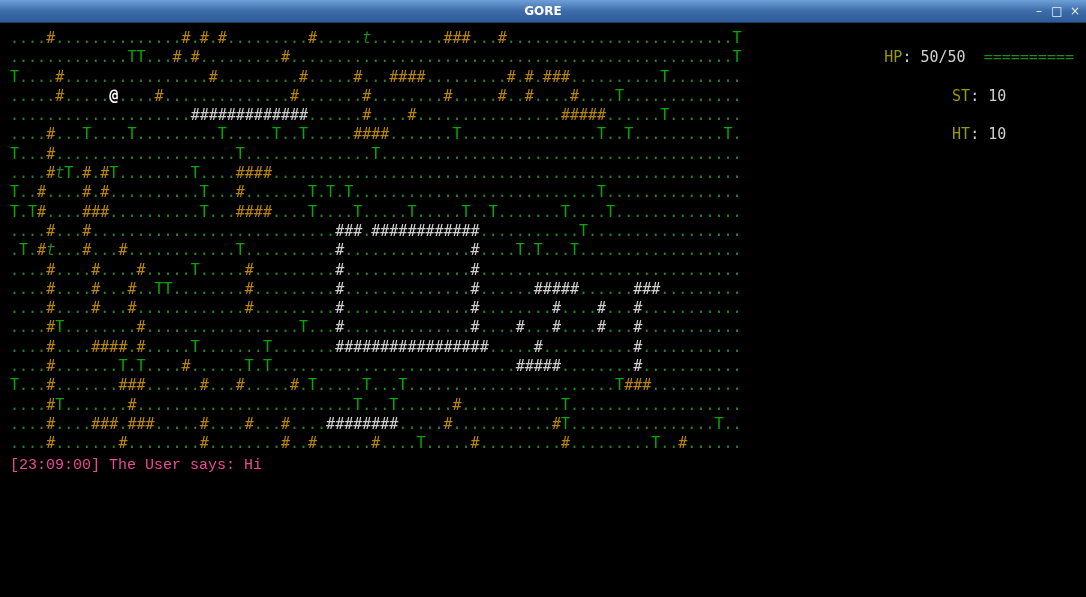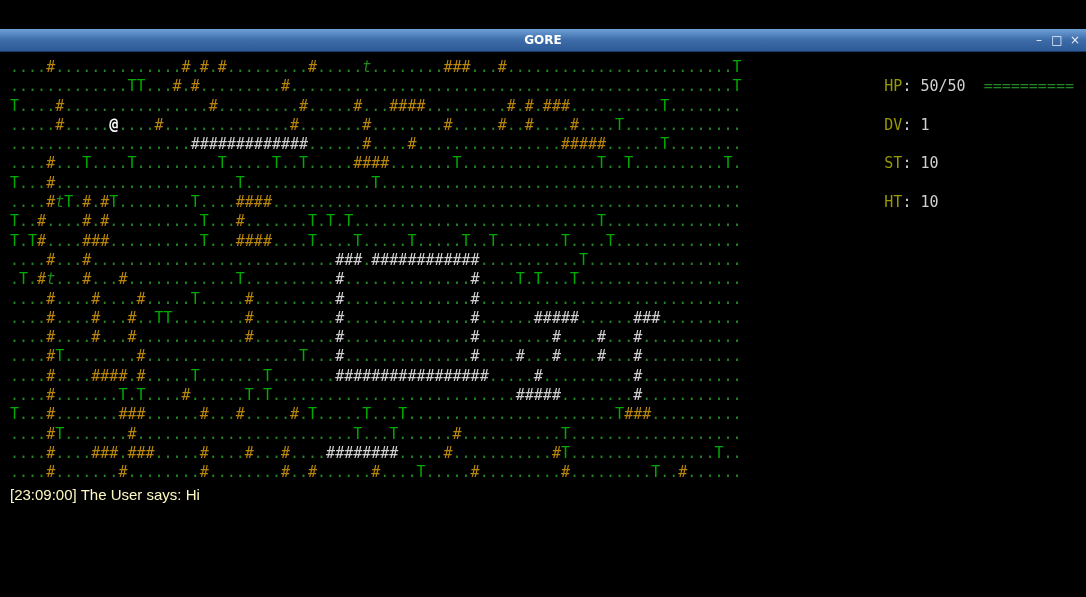--- a/index.html
+++ b/index.html
@@ -16,21 +16,20 @@
     height: 22px;
     background: linear-gradient(to bottom, #6ea0d8 0%, #3d6ca8 50%, #2d5a98 100%);
     display: flex;
     align-items: center;
     color: #ffffff;
     font-size: 12px;
     font-family: "DejaVu Sans", Arial, sans-serif;
     font-weight: bold;
     border-bottom: 1px solid #1a3a68;
     position: relative;
-    margin-top: 29px;
   }
   .titlebar .title {
     position: absolute;
     left: 50%;
     transform: translateX(-50%);
   }
   .titlebar .controls {
     position: absolute;
     right: 4px;
     display: flex;
@@ -70,33 +69,33 @@
   .c-pl{ color: #ffffff; font-weight: bold; } 
   
   .stats {
     position: absolute;
     top: 6px;
     right: 12px;
     font-size: 15px;
     line-height: 19.3px;
     white-space: pre;
     font-family: "DejaVu Sans Mono", "Courier New", monospace;
-    text-align: left;
+    text-align: center;
   }
   .stat-row { color: #d0d0d0; }
   .stat-row .lbl { color: #999900; }
   .stat-row .val { color: #d0d0d0; }
   .hpbar { color: #228822; letter-spacing: 0; }
   .mpbar { color: #00aaaa; letter-spacing: 0; }
   
   .log {
     font-size: 15px;
     line-height: 19.3px;
-    color: #fef9c3;
-    font-family: Liberation Sans, sans-serif;
+    color: #ec4899;
+    font-family: Liberation Mono, monospace;
     white-space: pre;
     margin-top: 2px;
   }
 </style>
 </head>
 <body>
 
 <div class="titlebar">
   <span class="title">GORE</span>
   <div class="controls">
@@ -127,20 +126,19 @@
 <span class="c-g">.</span><span class="c-g">.</span><span class="c-g">.</span><span class="c-g">.</span><span class="c-o">#</span><span class="c-g">.</span><span class="c-g">.</span><span class="c-g">.</span><span class="c-g">.</span><span class="c-o">#</span><span class="c-o">#</span><span class="c-o">#</span><span class="c-o">#</span><span class="c-g">.</span><span class="c-o">#</span><span class="c-g">.</span><span class="c-g">.</span><span class="c-g">.</span><span class="c-g">.</span><span class="c-g">.</span><span class="c-t">T</span><span class="c-g">.</span><span class="c-g">.</span><span class="c-g">.</span><span class="c-g">.</span><span class="c-g">.</span><span class="c-g">.</span><span class="c-g">.</span><span class="c-t">T</span><span class="c-g">.</span><span class="c-g">.</span><span class="c-g">.</span><span class="c-g">.</span><span class="c-g">.</span><span class="c-g">.</span><span class="c-g">.</span><span class="c-w">#</span><span class="c-w">#</span><span class="c-w">#</span><span class="c-w">#</span><span class="c-w">#</span><span class="c-w">#</span><span class="c-w">#</span><span class="c-w">#</span><span class="c-w">#</span><span class="c-w">#</span><span class="c-w">#</span><span class="c-w">#</span><span class="c-w">#</span><span class="c-w">#</span><span class="c-w">#</span><span class="c-w">#</span><span class="c-w">#</span><span class="c-g">.</span><span class="c-g">.</span><span class="c-g">.</span><span class="c-g">.</span><span class="c-g">.</span><span class="c-w">#</span><span class="c-g">.</span><span class="c-g">.</span><span class="c-g">.</span><span class="c-g">.</span><span class="c-g">.</span><span class="c-g">.</span><span class="c-g">.</span><span class="c-g">.</span><span class="c-g">.</span><span class="c-g">.</span><span class="c-w">#</span><span class="c-g">.</span><span class="c-g">.</span><span class="c-g">.</span><span class="c-g">.</span><span class="c-g">.</span><span class="c-g">.</span><span class="c-g">.</span><span class="c-g">.</span><span class="c-g">.</span><span class="c-g">.</span><span class="c-g">.</span>
 <span class="c-g">.</span><span class="c-g">.</span><span class="c-g">.</span><span class="c-g">.</span><span class="c-o">#</span><span class="c-g">.</span><span class="c-g">.</span><span class="c-g">.</span><span class="c-g">.</span><span class="c-g">.</span><span class="c-g">.</span><span class="c-g">.</span><span class="c-t">T</span><span class="c-g">.</span><span class="c-t">T</span><span class="c-g">.</span><span class="c-g">.</span><span class="c-g">.</span><span class="c-g">.</span><span class="c-o">#</span><span class="c-g">.</span><span class="c-g">.</span><span class="c-g">.</span><span class="c-g">.</span><span class="c-g">.</span><span class="c-g">.</span><span class="c-t">T</span><span class="c-g">.</span><span class="c-t">T</span><span class="c-g">.</span><span class="c-g">.</span><span class="c-g">.</span><span class="c-g">.</span><span class="c-g">.</span><span class="c-g">.</span><span class="c-g">.</span><span class="c-g">.</span><span class="c-g">.</span><span class="c-g">.</span><span class="c-g">.</span><span class="c-g">.</span><span class="c-g">.</span><span class="c-g">.</span><span class="c-g">.</span><span class="c-g">.</span><span class="c-g">.</span><span class="c-g">.</span><span class="c-g">.</span><span class="c-g">.</span><span class="c-g">.</span><span class="c-g">.</span><span class="c-g">.</span><span class="c-g">.</span><span class="c-g">.</span><span class="c-g">.</span><span class="c-g">.</span><span class="c-w">#</span><span class="c-w">#</span><span class="c-w">#</span><span class="c-w">#</span><span class="c-w">#</span><span class="c-g">.</span><span class="c-g">.</span><span class="c-g">.</span><span class="c-g">.</span><span class="c-g">.</span><span class="c-g">.</span><span class="c-g">.</span><span class="c-g">.</span><span class="c-w">#</span><span class="c-g">.</span><span class="c-g">.</span><span class="c-g">.</span><span class="c-g">.</span><span class="c-g">.</span><span class="c-g">.</span><span class="c-g">.</span><span class="c-g">.</span><span class="c-g">.</span><span class="c-g">.</span><span class="c-g">.</span>
 <span class="c-t">T</span><span class="c-g">.</span><span class="c-g">.</span><span class="c-g">.</span><span class="c-o">#</span><span class="c-g">.</span><span class="c-g">.</span><span class="c-g">.</span><span class="c-g">.</span><span class="c-g">.</span><span class="c-g">.</span><span class="c-g">.</span><span class="c-o">#</span><span class="c-o">#</span><span class="c-o">#</span><span class="c-g">.</span><span class="c-g">.</span><span class="c-g">.</span><span class="c-g">.</span><span class="c-g">.</span><span class="c-g">.</span><span class="c-o">#</span><span class="c-g">.</span><span class="c-g">.</span><span class="c-g">.</span><span class="c-o">#</span><span class="c-g">.</span><span class="c-g">.</span><span class="c-g">.</span><span class="c-g">.</span><span class="c-g">.</span><span class="c-o">#</span><span class="c-g">.</span><span class="c-t">T</span><span class="c-g">.</span><span class="c-g">.</span><span class="c-g">.</span><span class="c-g">.</span><span class="c-g">.</span><span class="c-t">T</span><span class="c-g">.</span><span class="c-g">.</span><span class="c-g">.</span><span class="c-t">T</span><span class="c-g">.</span><span class="c-g">.</span><span class="c-g">.</span><span class="c-g">.</span><span class="c-g">.</span><span class="c-g">.</span><span class="c-g">.</span><span class="c-g">.</span><span class="c-g">.</span><span class="c-g">.</span><span class="c-g">.</span><span class="c-g">.</span><span class="c-g">.</span><span class="c-g">.</span><span class="c-g">.</span><span class="c-g">.</span><span class="c-g">.</span><span class="c-g">.</span><span class="c-g">.</span><span class="c-g">.</span><span class="c-g">.</span><span class="c-g">.</span><span class="c-g">.</span><span class="c-t">T</span><span class="c-o">#</span><span class="c-o">#</span><span class="c-o">#</span><span class="c-g">.</span><span class="c-g">.</span><span class="c-g">.</span><span class="c-g">.</span><span class="c-g">.</span><span class="c-g">.</span><span class="c-g">.</span><span class="c-g">.</span><span class="c-g">.</span><span class="c-g">.</span>
 <span class="c-g">.</span><span class="c-g">.</span><span class="c-g">.</span><span class="c-g">.</span><span class="c-o">#</span><span class="c-t">T</span><span class="c-g">.</span><span class="c-g">.</span><span class="c-g">.</span><span class="c-g">.</span><span class="c-g">.</span><span class="c-g">.</span><span class="c-g">.</span><span class="c-o">#</span><span class="c-g">.</span><span class="c-g">.</span><span class="c-g">.</span><span class="c-g">.</span><span class="c-g">.</span><span class="c-g">.</span><span class="c-g">.</span><span class="c-g">.</span><span class="c-g">.</span><span class="c-g">.</span><span class="c-g">.</span><span class="c-g">.</span><span class="c-g">.</span><span class="c-g">.</span><span class="c-g">.</span><span class="c-g">.</span><span class="c-g">.</span><span class="c-g">.</span><span class="c-g">.</span><span class="c-g">.</span><span class="c-g">.</span><span class="c-g">.</span><span class="c-g">.</span><span class="c-g">.</span><span class="c-t">T</span><span class="c-g">.</span><span class="c-g">.</span><span class="c-g">.</span><span class="c-t">T</span><span class="c-g">.</span><span class="c-g">.</span><span class="c-g">.</span><span class="c-g">.</span><span class="c-g">.</span><span class="c-g">.</span><span class="c-o">#</span><span class="c-g">.</span><span class="c-g">.</span><span class="c-g">.</span><span class="c-g">.</span><span class="c-g">.</span><span class="c-g">.</span><span class="c-g">.</span><span class="c-g">.</span><span class="c-g">.</span><span class="c-g">.</span><span class="c-g">.</span><span class="c-t">T</span><span class="c-g">.</span><span class="c-g">.</span><span class="c-g">.</span><span class="c-g">.</span><span class="c-g">.</span><span class="c-g">.</span><span class="c-g">.</span><span class="c-g">.</span><span class="c-g">.</span><span class="c-g">.</span><span class="c-g">.</span><span class="c-g">.</span><span class="c-g">.</span><span class="c-g">.</span><span class="c-g">.</span><span class="c-g">.</span><span class="c-g">.</span><span class="c-g">.</span><span class="c-g">.</span>
 <span class="c-g">.</span><span class="c-g">.</span><span class="c-g">.</span><span class="c-g">.</span><span class="c-o">#</span><span class="c-g">.</span><span class="c-g">.</span><span class="c-g">.</span><span class="c-g">.</span><span class="c-o">#</span><span class="c-o">#</span><span class="c-o">#</span><span class="c-g">.</span><span class="c-o">#</span><span class="c-o">#</span><span class="c-o">#</span><span class="c-g">.</span><span class="c-g">.</span><span class="c-g">.</span><span class="c-g">.</span><span class="c-g">.</span><span class="c-o">#</span><span class="c-g">.</span><span class="c-g">.</span><span class="c-g">.</span><span class="c-g">.</span><span class="c-o">#</span><span class="c-g">.</span><span class="c-g">.</span><span class="c-g">.</span><span class="c-o">#</span><span class="c-g">.</span><span class="c-g">.</span><span class="c-g">.</span><span class="c-g">.</span><span class="c-w">#</span><span class="c-w">#</span><span class="c-w">#</span><span class="c-w">#</span><span class="c-w">#</span><span class="c-w">#</span><span class="c-w">#</span><span class="c-w">#</span><span class="c-g">.</span><span class="c-g">.</span><span class="c-g">.</span><span class="c-g">.</span><span class="c-g">.</span><span class="c-o">#</span><span class="c-g">.</span><span class="c-g">.</span><span class="c-g">.</span><span class="c-g">.</span><span class="c-g">.</span><span class="c-g">.</span><span class="c-g">.</span><span class="c-g">.</span><span class="c-g">.</span><span class="c-g">.</span><span class="c-g">.</span><span class="c-o">#</span><span class="c-t">T</span><span class="c-g">.</span><span class="c-g">.</span><span class="c-g">.</span><span class="c-g">.</span><span class="c-g">.</span><span class="c-g">.</span><span class="c-g">.</span><span class="c-g">.</span><span class="c-g">.</span><span class="c-g">.</span><span class="c-g">.</span><span class="c-g">.</span><span class="c-g">.</span><span class="c-g">.</span><span class="c-g">.</span><span class="c-g">.</span><span class="c-t">T</span><span class="c-g">.</span><span class="c-g">.</span>
 <span class="c-g">.</span><span class="c-g">.</span><span class="c-g">.</span><span class="c-g">.</span><span class="c-o">#</span><span class="c-g">.</span><span class="c-g">.</span><span class="c-g">.</span><span class="c-g">.</span><span class="c-g">.</span><span class="c-g">.</span><span class="c-g">.</span><span class="c-o">#</span><span class="c-g">.</span><span class="c-g">.</span><span class="c-g">.</span><span class="c-g">.</span><span class="c-g">.</span><span class="c-g">.</span><span class="c-g">.</span><span class="c-g">.</span><span class="c-o">#</span><span class="c-g">.</span><span class="c-g">.</span><span class="c-g">.</span><span class="c-g">.</span><span class="c-g">.</span><span class="c-g">.</span><span class="c-g">.</span><span class="c-g">.</span><span class="c-o">#</span><span class="c-g">.</span><span class="c-g">.</span><span class="c-o">#</span><span class="c-g">.</span><span class="c-g">.</span><span class="c-g">.</span><span class="c-g">.</span><span class="c-g">.</span><span class="c-g">.</span><span class="c-o">#</span><span class="c-g">.</span><span class="c-g">.</span><span class="c-g">.</span><span class="c-g">.</span><span class="c-t">T</span><span class="c-g">.</span><span class="c-g">.</span><span class="c-g">.</span><span class="c-g">.</span><span class="c-g">.</span><span class="c-o">#</span><span class="c-g">.</span><span class="c-g">.</span><span class="c-g">.</span><span class="c-g">.</span><span class="c-g">.</span><span class="c-g">.</span><span class="c-g">.</span><span class="c-g">.</span><span class="c-g">.</span><span class="c-o">#</span><span class="c-g">.</span><span class="c-g">.</span><span class="c-g">.</span><span class="c-g">.</span><span class="c-g">.</span><span class="c-g">.</span><span class="c-g">.</span><span class="c-g">.</span><span class="c-g">.</span><span class="c-t">T</span><span class="c-g">.</span><span class="c-g">.</span><span class="c-o">#</span><span class="c-g">.</span><span class="c-g">.</span><span class="c-g">.</span><span class="c-g">.</span><span class="c-g">.</span><span class="c-g">.</span>
 </pre>
 
   <div class="stats">
 <div class="stat-row"><span class="lbl">HP</span><span class="val">: </span><span class="val">50/50</span>  <span class="hpbar">==========</span></div>
-<div class="stat-row"><span class="lbl">DV</span><span class="val">: </span><span class="val">1</span></div>
 <div class="stat-row"><span class="lbl">ST</span><span class="val">: </span><span class="val">10</span></div>
 <div class="stat-row"><span class="lbl">HT</span><span class="val">: </span><span class="val">10</span></div>
   </div>
 
   <div class="log"><span>[23:09:00]</span> <span>The User says: Hi</span></div>
 
 </div>
 
 </body></html>

